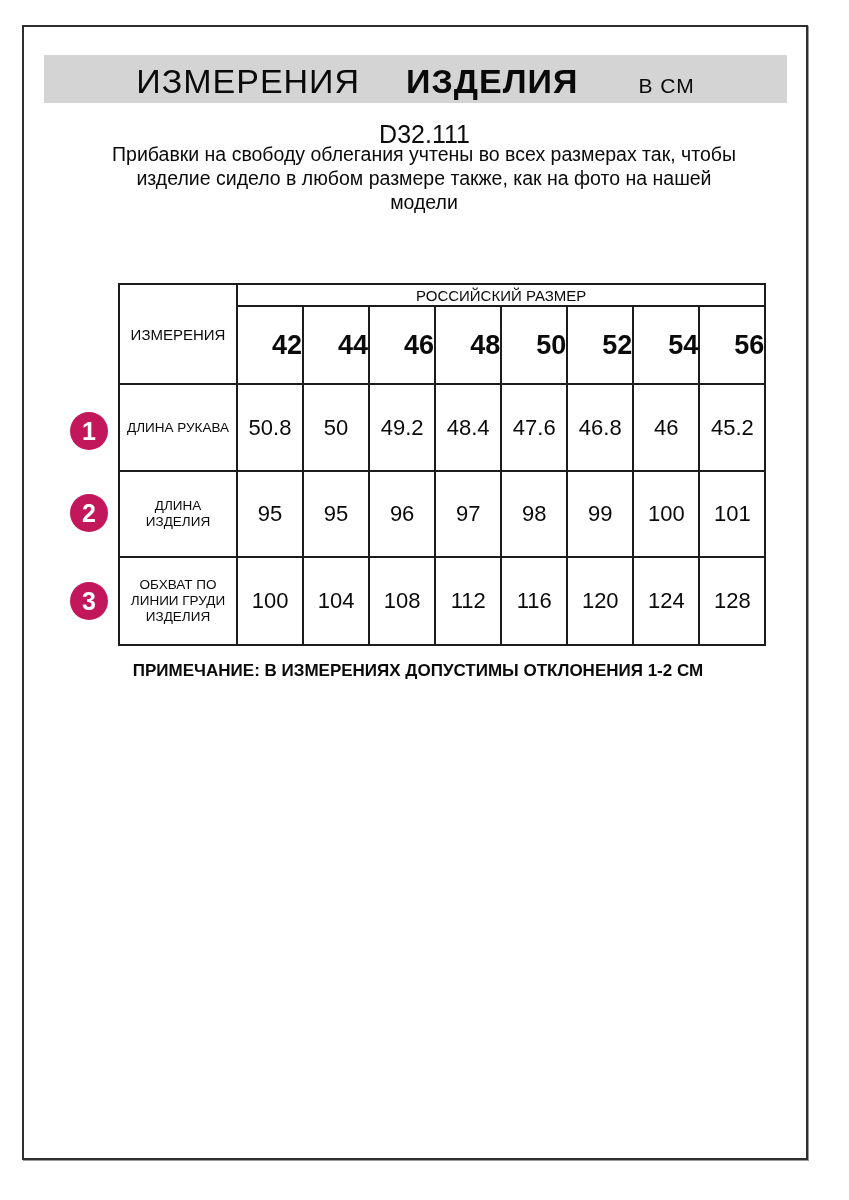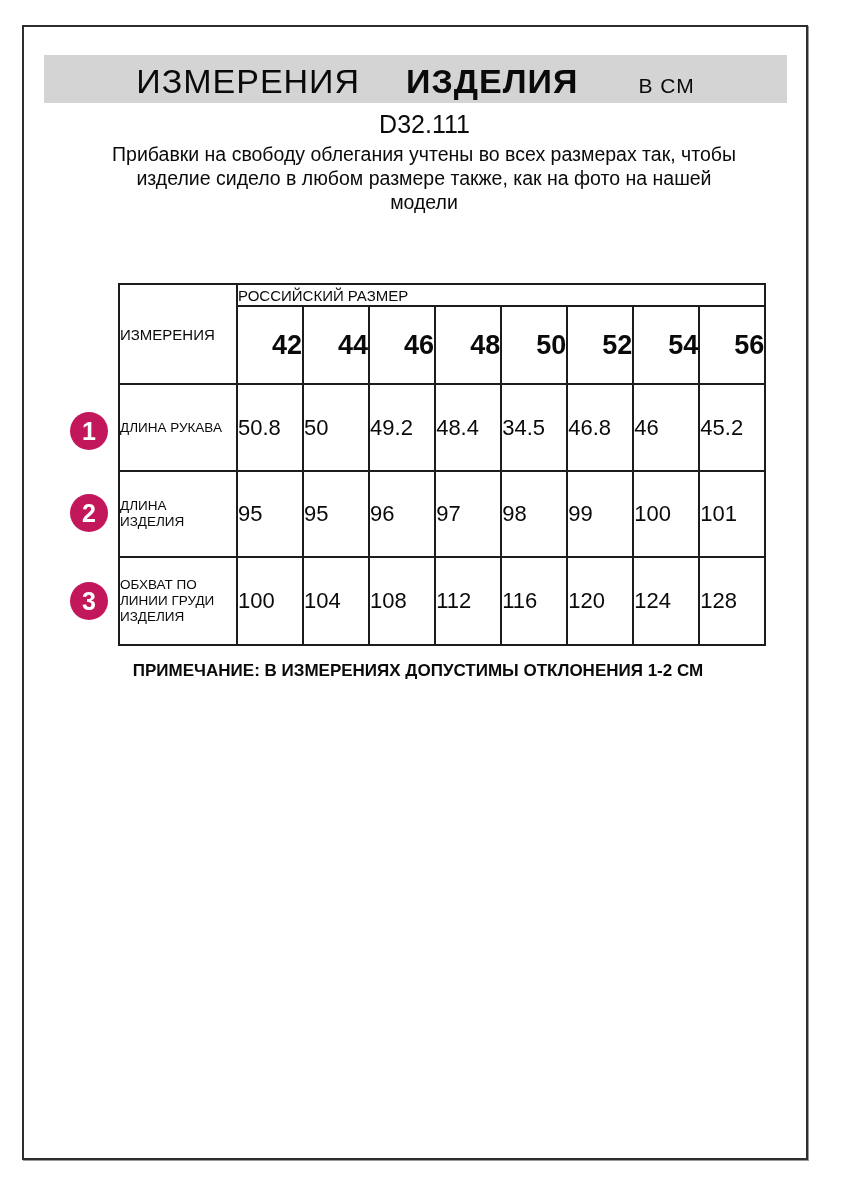--- a/index.html
+++ b/index.html
@@ -20,34 +20,34 @@
     position: absolute; left: 44px; top: 55px;
     width: 743px; height: 48px;
     background: #d4d4d4;
     display: flex; align-items: baseline; justify-content: center;
     padding-top: 7px;
   }
   .title-main { font-size: 34px; font-weight: 400; letter-spacing: 1px; }
   .title-bold { font-size: 34px; font-weight: 700; letter-spacing: 1px; margin-left: 46px; }
   .title-unit { font-size: 21px; font-weight: 400; letter-spacing: 1px; margin-left: 60px; }
   .model {
-    position: absolute; left: 0; top: 110px; width: 849px;
+    position: absolute; left: 0; top: 120px; width: 849px;
     text-align: center; font-size: 25px; font-weight: 400;
   }
   .descr {
     position: absolute; left: 104px; top: 142px; width: 640px;
     text-align: center; font-size: 19.5px; line-height: 24px; font-weight: 400;
   }
   table.size-table {
     position: absolute; left: 118px; top: 283px;
     border-collapse: collapse; table-layout: fixed;
   }
   table.size-table td {
     border: 2px solid #1c1c1c;
-    text-align: left; vertical-align: middle;
+    text-align: center; vertical-align: middle;
     background: #ffffff;
   }
   td.corner { width: 118px; font-size: 15px; }
   td.group-header { height: 22px; font-size: 15px; font-weight: 400; }
   td.size-cell { width: 60px; height: 78px; font-size: 27px; font-weight: 800; padding-left: 34px; }
   td.row-label { font-size: 13.5px; white-space: pre-line; line-height: 16px; }
   td.value-cell { font-size: 22px; font-weight: 400; }
   tr.r1 td { height: 87px; margin-left: 44px; }
   tr.r2 td { height: 86px; margin-left: 14px; }
   tr.r3 td { height: 88px; }
@@ -96,21 +96,21 @@
     <td class="size-cell">52</td>
     <td class="size-cell">54</td>
     <td class="size-cell">56</td>
   </tr>
   <tr class="r1">
     <td class="row-label">ДЛИНА РУКАВА</td>
     <td class="value-cell">50.8</td>
     <td class="value-cell">50</td>
     <td class="value-cell">49.2</td>
     <td class="value-cell">48.4</td>
-    <td class="value-cell">34.5</td>
+    <td class="value-cell">47.6</td>
     <td class="value-cell">46.8</td>
     <td class="value-cell">46</td>
     <td class="value-cell">45.2</td>
   </tr>
   <tr class="r2">
     <td class="row-label">ДЛИНА
 ИЗДЕЛИЯ</td>
     <td class="value-cell">95</td>
     <td class="value-cell">95</td>
     <td class="value-cell">96</td>

